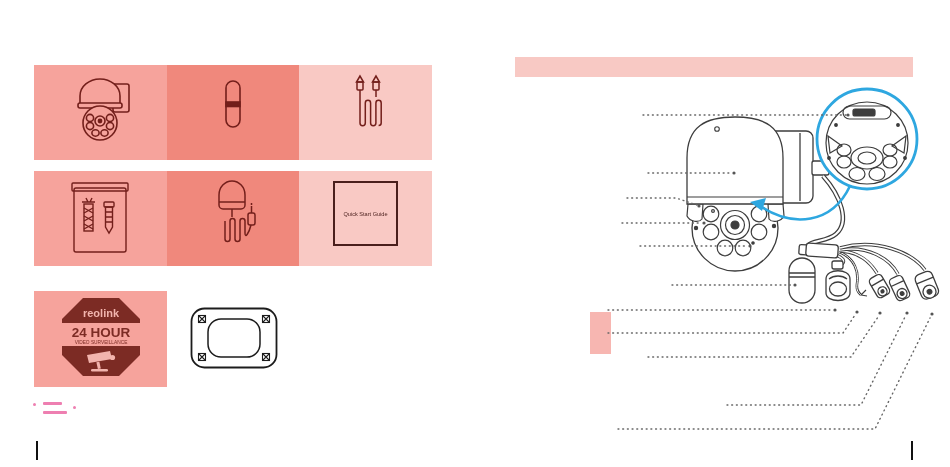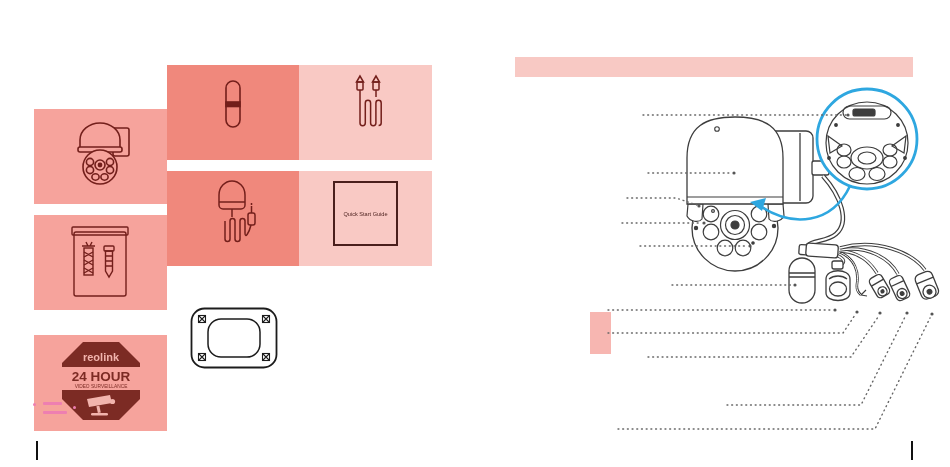--- a/index.html
+++ b/index.html
@@ -5,21 +5,21 @@
   html,body{margin:0;padding:0;}
   body{
     width:950px;height:467px;position:relative;overflow:hidden;
     background:#ffffff;font-family:"Liberation Sans",sans-serif;
   }
   .abs{position:absolute;}
   .tile{
     position:absolute;display:flex;align-items:center;justify-content:center;
   }
   .tile svg{display:block;}
-  .tile-pink{background:#f6a39c;margin-top:44px;}
+  .tile-pink{background:#f6a39c;}
   .tile-dark{background:#f0887c;}
   .tile-light{background:#f9c9c4;}
   .title-bar{
     position:absolute;left:515px;top:57px;width:398px;height:20px;
     background:#f8c9c4;
   }
   .crop-mark{
     position:absolute;width:2px;height:19px;background:#111;
   }
   .dash{position:absolute;background:#ee7fb1;border-radius:1px;}

